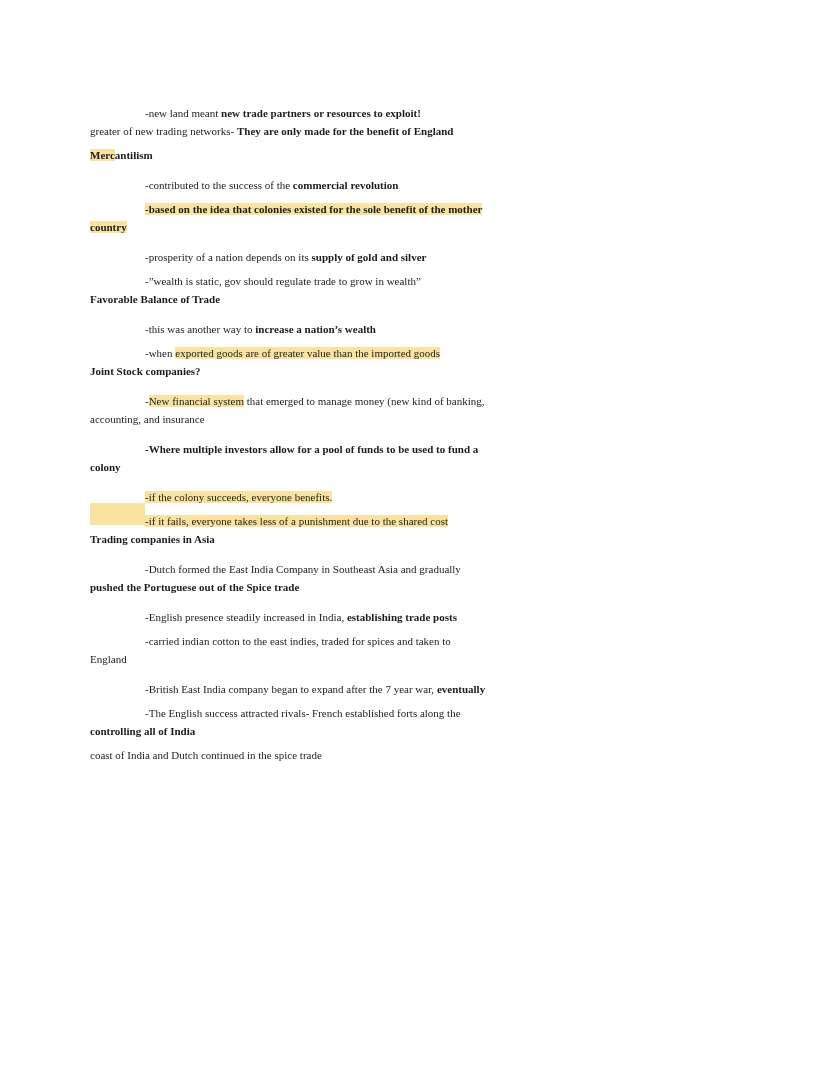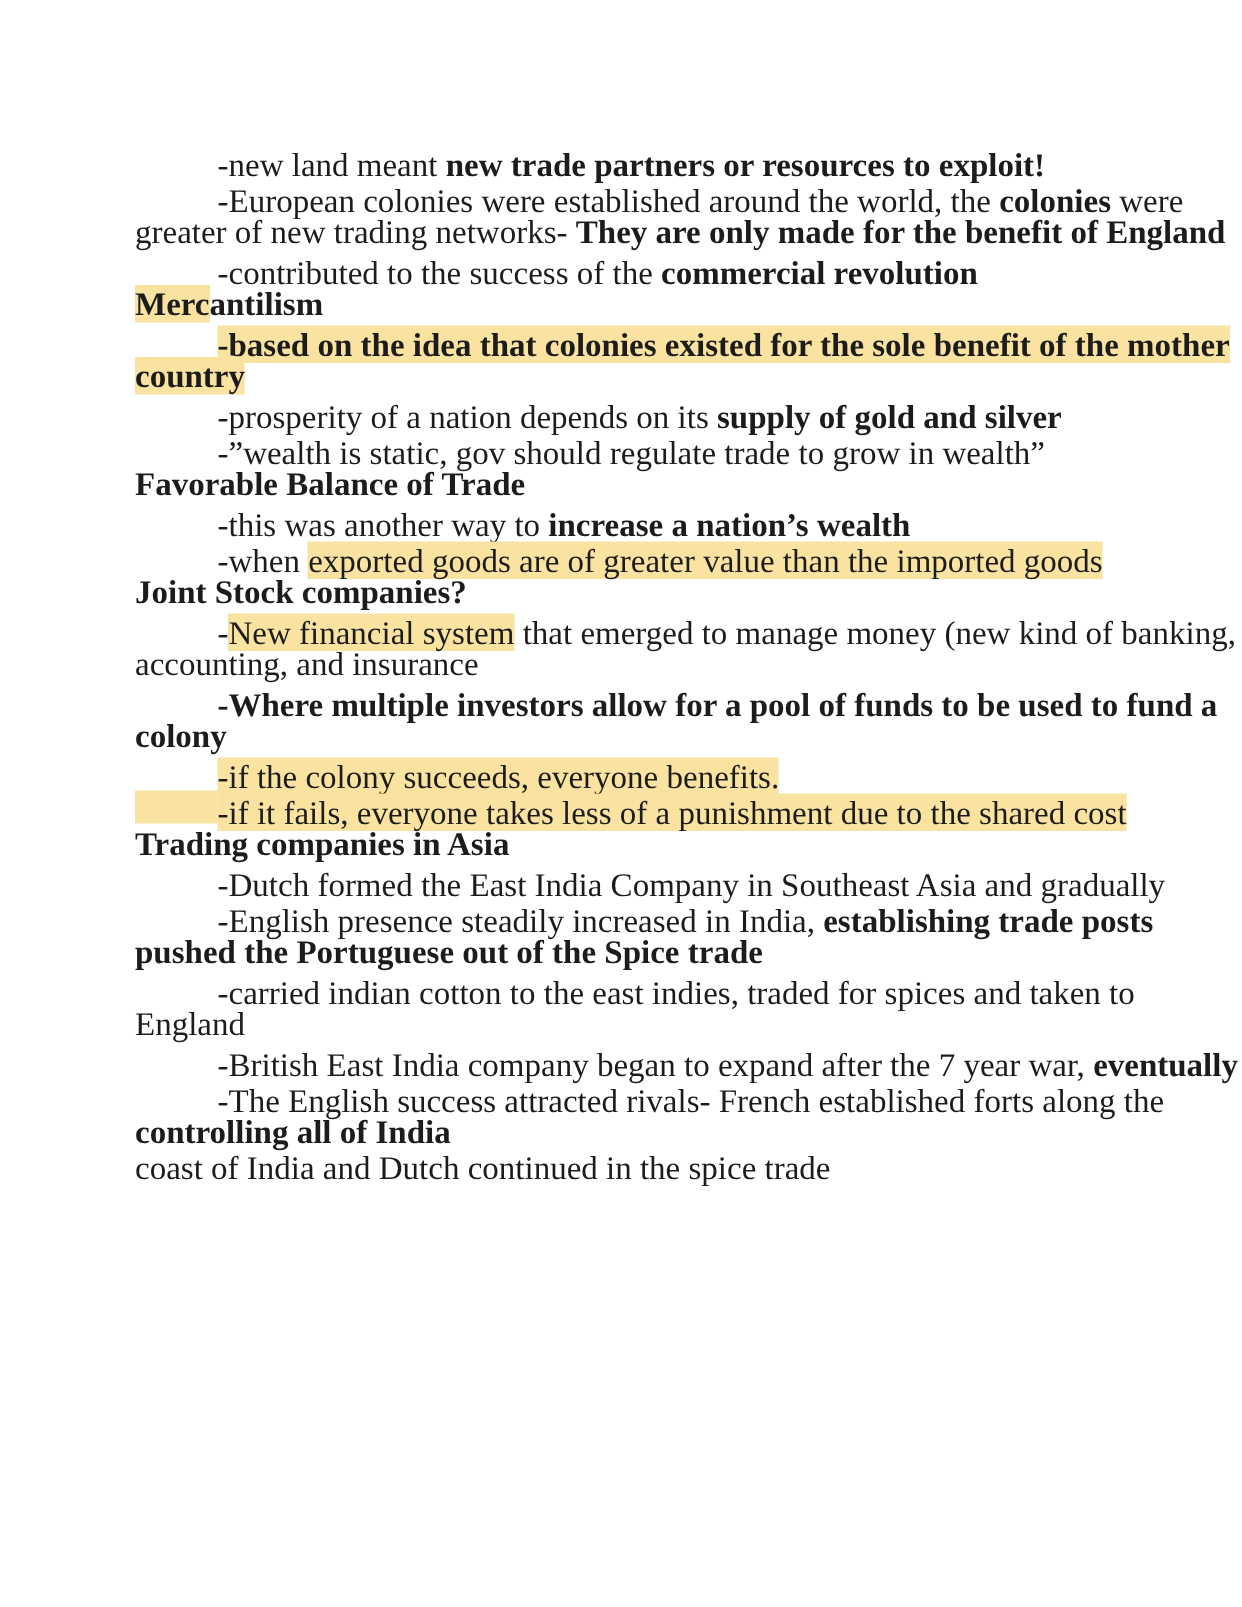--- a/index.html
+++ b/index.html
@@ -10,21 +10,21 @@
   * { box-sizing: border-box; }
   html, body { margin: 0; padding: 0; background: #ffffff; }
   .page {
     position: relative;
     width: 828px;
     height: 1071px;
     background: var(--page-bg);
     overflow: hidden;
     padding: 95px 88px 0 90px;
     font-family: "Liberation Serif", "DejaVu Serif", serif;
-    font-size: 22px;
+    font-size: 11px;
     line-height: 24px;
     color: var(--text-color);
   }
   .doc-body { width: 100%; }
   .line {
     white-space: pre;
     height: 24px;
   }
   .tab {
     display: inline-block;
@@ -34,42 +34,41 @@
   }
   .b  { font-weight: 700; }
   .hl { background-color: var(--hl); }
 </style>
 </head>
 <body>
 
 <div class="page">
   <div class="doc-body">
       <div class="line"><span class="tab"></span><span class="">-new land meant </span><span class="b ">new trade partners or resources to exploit!</span></div>
-      <div class="line"><span class="tab"></span><span class="">-European colonies were established around the world, the </span><span class="b ">colonies</span><span class=""> were</span></div>
       <div class="line"><span class="">greater of new trading networks- </span><span class="b ">They are only made for the benefit of England</span></div>
+      <div class="line"><span class="b hl">Merc</span><span class="b ">antilism</span></div>
       <div class="line"><span class="tab"></span><span class="">-contributed to the success of the </span><span class="b ">commercial revolution</span></div>
-      <div class="line"><span class="b hl">Merc</span><span class="b ">antilism</span></div>
       <div class="line"><span class="tab"></span><span class="b hl">-based on the idea that colonies existed for the sole benefit of the mother</span></div>
       <div class="line"><span class="b hl">country</span></div>
       <div class="line"><span class="tab"></span><span class="">-prosperity of a nation depends on its </span><span class="b ">supply of gold and silver</span></div>
       <div class="line"><span class="tab"></span><span class="">-”wealth is static, gov should regulate trade to grow in wealth”</span></div>
       <div class="line"><span class="b ">Favorable Balance of Trade</span></div>
       <div class="line"><span class="tab"></span><span class="">-this was another way to </span><span class="b ">increase a nation’s wealth</span></div>
       <div class="line"><span class="tab"></span><span class="">-when </span><span class="hl">exported goods are of greater value than the imported goods</span></div>
       <div class="line"><span class="b ">Joint Stock companies?</span></div>
       <div class="line"><span class="tab"></span><span class="">-</span><span class="hl">New financial system</span><span class=""> that emerged to manage money (new kind of banking,</span></div>
       <div class="line"><span class="">accounting, and insurance</span></div>
       <div class="line"><span class="tab"></span><span class="b ">-Where multiple investors allow for a pool of funds to be used to fund a</span></div>
       <div class="line"><span class="b ">colony</span></div>
       <div class="line"><span class="tab"></span><span class="hl">-if the colony succeeds, everyone benefits.</span></div>
       <div class="line"><span class="tab hl"></span><span class="hl">-if it fails, everyone takes less of a punishment due to the shared cost</span></div>
       <div class="line"><span class="b ">Trading companies in Asia</span></div>
       <div class="line"><span class="tab"></span><span class="">-Dutch formed the East India Company in Southeast Asia and gradually</span></div>
+      <div class="line"><span class="b ">pushed the Portuguese out of the Spice trade</span></div>
       <div class="line"><span class="tab"></span><span class="">-English presence steadily increased in India, </span><span class="b ">establishing trade posts</span></div>
-      <div class="line"><span class="b ">pushed the Portuguese out of the Spice trade</span></div>
       <div class="line"><span class="tab"></span><span class="">-carried indian cotton to the east indies, traded for spices and taken to</span></div>
       <div class="line"><span class="">England</span></div>
       <div class="line"><span class="tab"></span><span class="">-British East India company began to expand after the 7 year war, </span><span class="b ">eventually</span></div>
       <div class="line"><span class="tab"></span><span class="">-The English success attracted rivals- French established forts along the</span></div>
       <div class="line"><span class="b ">controlling all of India</span></div>
       <div class="line"><span class="">coast of India and Dutch continued in the spice trade</span></div>
       <div class="line"><span class="tab"></span></div>
     </div>
 </div>
 

